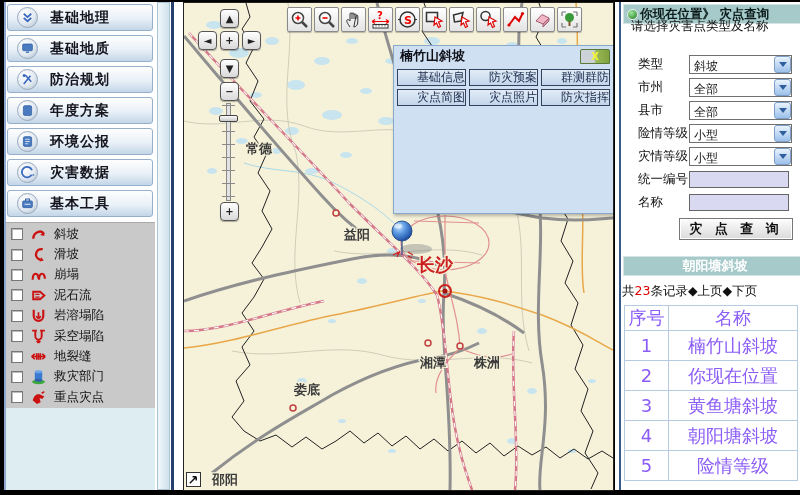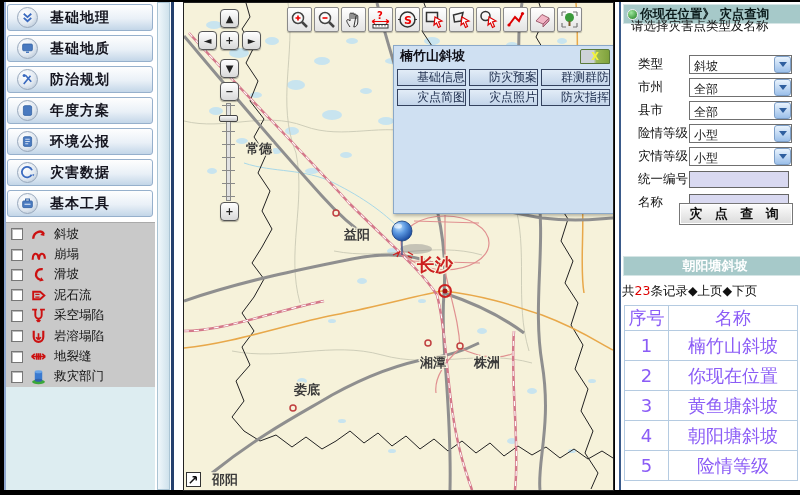--- a/index.html
+++ b/index.html
@@ -76,21 +76,21 @@
   .qform { position:absolute; top:51px; left:9px; right:0; }
   .frow { height:23px; display:flex; align-items:center; }
   .frow .flabel { width:58px; padding-left:7px; font-size:12.5px; color:#101010; white-space:nowrap; }
   .selbox { width:103px; height:19px; border:1px solid #707070; background:#fff; display:flex; cursor:pointer; }
   .selval { flex:1; font-size:12px; color:#101010; padding:2px 0 0 4px; overflow:hidden; white-space:nowrap; }
   .selarr { width:17px; height:17px; margin:0; border-radius:3px; border:1px solid #7d9fc8;
             background:linear-gradient(#e9f3fd,#9cc0ea); display:flex; align-items:center; justify-content:center; }
   .selarr::after { content:""; width:0; height:0; border:4px solid transparent; border-top:5px solid #2f5f9f; margin-top:4px; }
   .tinput { width:100px; height:17px; background:#d9d9f1; border:1px solid #666; font-size:12px; padding:0 3px; color:#111; }
 
-  .search-btn { position:absolute; top:201px; left:57px; width:114px; height:22px; border:1px solid #777;
+  .search-btn { position:absolute; top:216px; left:57px; width:114px; height:22px; border:1px solid #777;
                 background:linear-gradient(#fdfdfd,#dadada); box-shadow:inset 0 0 0 1px #fff; font-size:13px; font-weight:bold;
                 color:#101010; letter-spacing:4px; text-align:center; line-height:20px; cursor:pointer; }
 
   .results { position:absolute; top:254px; left:0; right:0; bottom:0; }
   .res-title { height:20px; margin:0 1px; background:#a6c9c9; border:1px solid #d5e5e5; color:#fff; font-size:13px; font-weight:bold;
                text-align:center; line-height:18px; }
   .res-pag { height:20px; margin-top:7px; text-align:left; font-size:12.5px; color:#101010; white-space:nowrap; }
   .res-pag .cnt { color:#dd0000; }
   .res-pag .pg { cursor:pointer; }
   table.res { width:174px; margin:2px 2px 0 2px; border-collapse:collapse; }
@@ -183,64 +183,64 @@
               <path d="M3,12 C3.5,5 12,3 13,8" fill="none" stroke="#cc1111" stroke-width="2.2"></path>
               <path d="M13.6,9.5 l-4,-1 3,-2.8 z" fill="#cc1111"></path>
             </svg>
           </span>
         <span class="lbl">斜坡</span>
       </div>
       <div class="lrow">
         <span class="cb"></span>
         <span class="licon">
             <svg width="17" height="17" viewBox="0 0 16 16">
-              <path d="M2.5,13 C2.5,5.5 8,5.5 8,12 M8.5,13 C8.5,5.5 14,5.5 14,12" fill="none" stroke="#cc1111" stroke-width="2"></path>
-            </svg>
-          </span>
-        <span class="lbl">崩塌</span>
-      </div>
-      <div class="lrow">
-        <span class="cb"></span>
-        <span class="licon">
-            <svg width="17" height="17" viewBox="0 0 16 16">
               <path d="M12,3 C5,2.5 3,11 10,13" fill="none" stroke="#cc1111" stroke-width="2.2"></path>
               <path d="M9,14.6 l1.5,-4 2.5,3 z" fill="#cc1111"></path>
             </svg>
           </span>
         <span class="lbl">滑坡</span>
       </div>
       <div class="lrow">
         <span class="cb"></span>
         <span class="licon">
             <svg width="17" height="17" viewBox="0 0 16 16">
+              <path d="M2.5,13 C2.5,5.5 8,5.5 8,12 M8.5,13 C8.5,5.5 14,5.5 14,12" fill="none" stroke="#cc1111" stroke-width="2"></path>
+            </svg>
+          </span>
+        <span class="lbl">崩塌</span>
+      </div>
+      <div class="lrow">
+        <span class="cb"></span>
+        <span class="licon">
+            <svg width="17" height="17" viewBox="0 0 16 16">
               <path d="M3,4.5 h6.5 l4,3.5 -4,3.5 H3 z" fill="none" stroke="#cc1111" stroke-width="1.8"></path>
               <path d="M5,7 h4 M5,9.5 h4" stroke="#cc1111" stroke-width="1.2"></path>
             </svg>
           </span>
         <span class="lbl">泥石流</span>
       </div>
       <div class="lrow">
         <span class="cb"></span>
         <span class="licon">
             <svg width="17" height="17" viewBox="0 0 16 16">
+              <path d="M3.5,2.5 v6 a4.5,4.5 0 0 0 9,0 v-6" fill="none" stroke="#cc1111" stroke-width="2"></path>
+              <path d="M8,5 v5 M8,11 l-2.3,-2.3 M8,11 l2.3,-2.3" stroke="#cc1111" stroke-width="1.6" fill="none"></path>
+            </svg>
+          </span>
+        <span class="lbl">岩溶塌陷</span>
+      </div>
+      <div class="lrow">
+        <span class="cb"></span>
+        <span class="licon">
+            <svg width="17" height="17" viewBox="0 0 16 16">
               <path d="M2,2.5 h4.5 M9.5,2.5 H14 M5,2.5 v5 a3,3.5 0 0 0 6,0 v-5" fill="none" stroke="#cc1111" stroke-width="1.8"></path>
               <path d="M8,10.5 v3 M8,14 l-1.8,-1.8 M8,14 l1.8,-1.8" stroke="#cc1111" stroke-width="1.5" fill="none"></path>
             </svg>
           </span>
         <span class="lbl">采空塌陷</span>
-      </div>
-      <div class="lrow">
-        <span class="cb"></span>
-        <span class="licon">
-            <svg width="17" height="17" viewBox="0 0 16 16">
-              <path d="M3.5,2.5 v6 a4.5,4.5 0 0 0 9,0 v-6" fill="none" stroke="#cc1111" stroke-width="2"></path>
-              <path d="M8,5 v5 M8,11 l-2.3,-2.3 M8,11 l2.3,-2.3" stroke="#cc1111" stroke-width="1.6" fill="none"></path>
-            </svg>
-          </span>
-        <span class="lbl">岩溶塌陷</span>
       </div>
       <div class="lrow">
         <span class="cb"></span>
         <span class="licon">
             <svg width="17" height="17" viewBox="0 0 16 16">
               <path d="M1.5,8 h13 M1.5,8 l3,-2.5 M1.5,8 l3,2.5 M14.5,8 l-3,-2.5 M14.5,8 l-3,2.5 M6.2,5 v6 M8,5 v6 M9.8,5 v6" stroke="#cc1111" stroke-width="1.5" fill="none"></path>
             </svg>
           </span>
         <span class="lbl">地裂缝</span>
       </div>
@@ -248,20 +248,30 @@
         <span class="cb"></span>
         <span class="licon">
             <svg width="17" height="17" viewBox="0 0 16 16">
               <ellipse cx="8" cy="13" rx="6" ry="2.2" fill="#3aa83a"></ellipse>
               <rect x="4.5" y="3.5" width="7" height="8" fill="#3a7ad0"></rect>
               <ellipse cx="8" cy="3.5" rx="3.5" ry="1.4" fill="#6aa5e8"></ellipse>
               <ellipse cx="8" cy="11.5" rx="3.5" ry="1.4" fill="#2f62ab"></ellipse>
             </svg>
           </span>
         <span class="lbl">救灾部门</span>
+      </div>
+      <div class="lrow">
+        <span class="cb"></span>
+        <span class="licon">
+            <svg width="17" height="17" viewBox="0 0 16 16">
+              <path d="M2.5,10.5 q2,-6.5 6.5,-5.5 l4.5,2 -2,2.5 -2.5,-1 1,4 -3.5,1.5 z" fill="#cc1111"></path>
+              <path d="M11,4 l2.5,-1.5" stroke="#cc1111" stroke-width="1.4"></path>
+            </svg>
+          </span>
+        <span class="lbl">重点灾点</span>
       </div>
     </div>
   </div>
 
   <div class="split-white"></div>
   <div class="split-blue"></div>
   <div class="split-dark"></div>
 
   <div class="map-area">
     <svg class="map-svg" width="429" height="487" viewBox="0 0 429 487">

